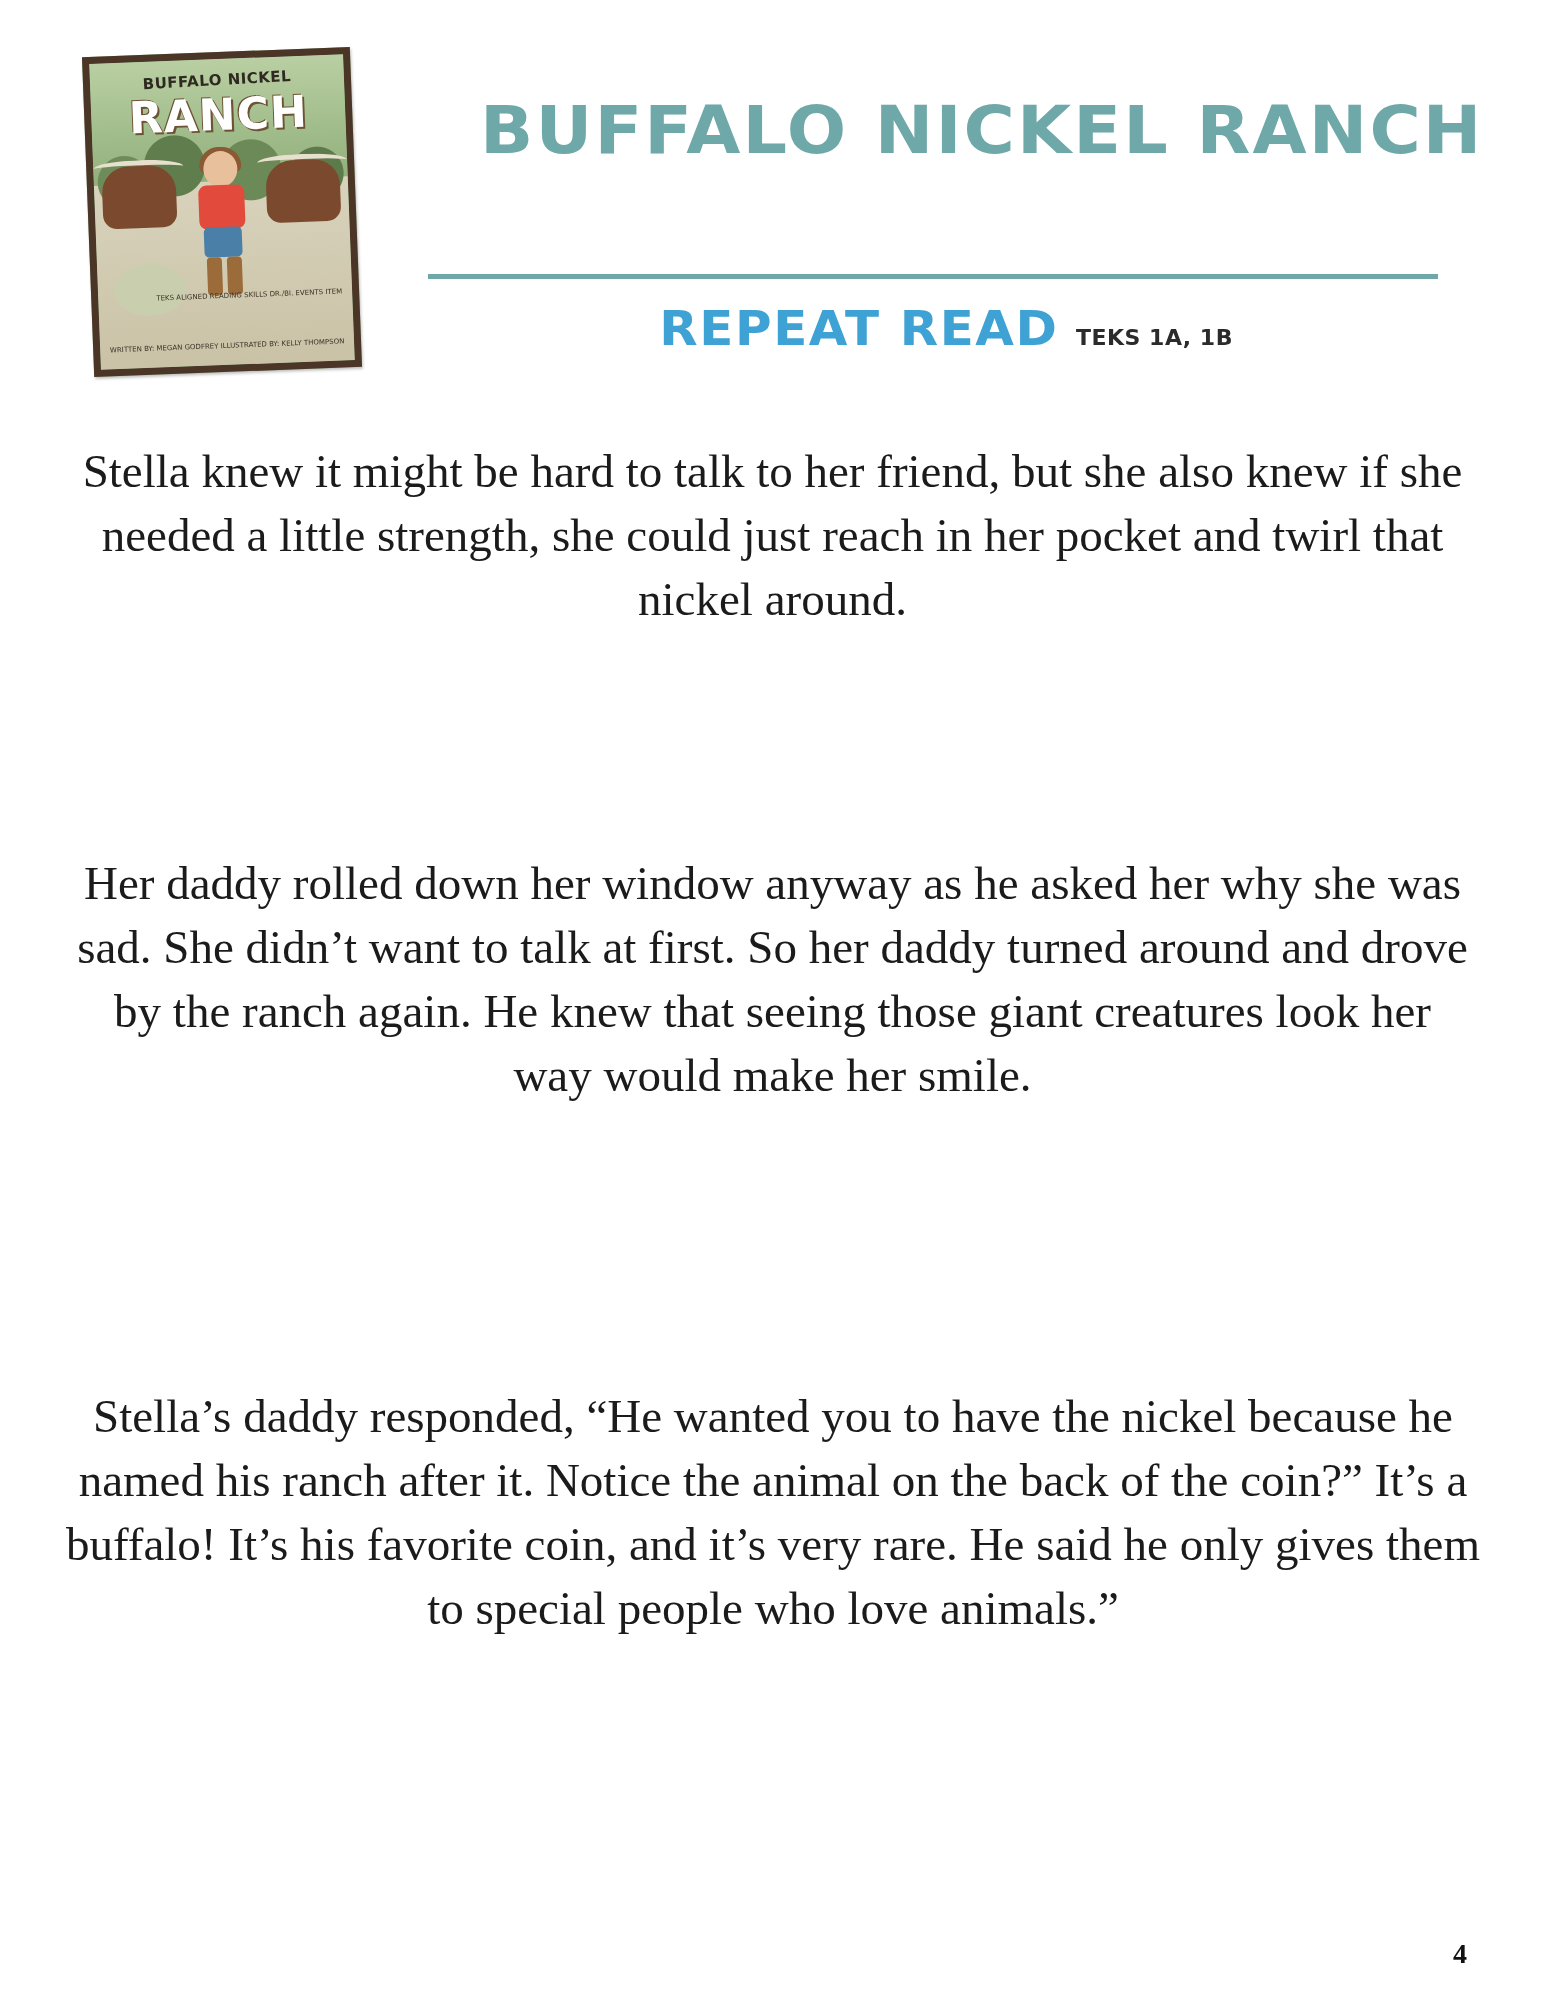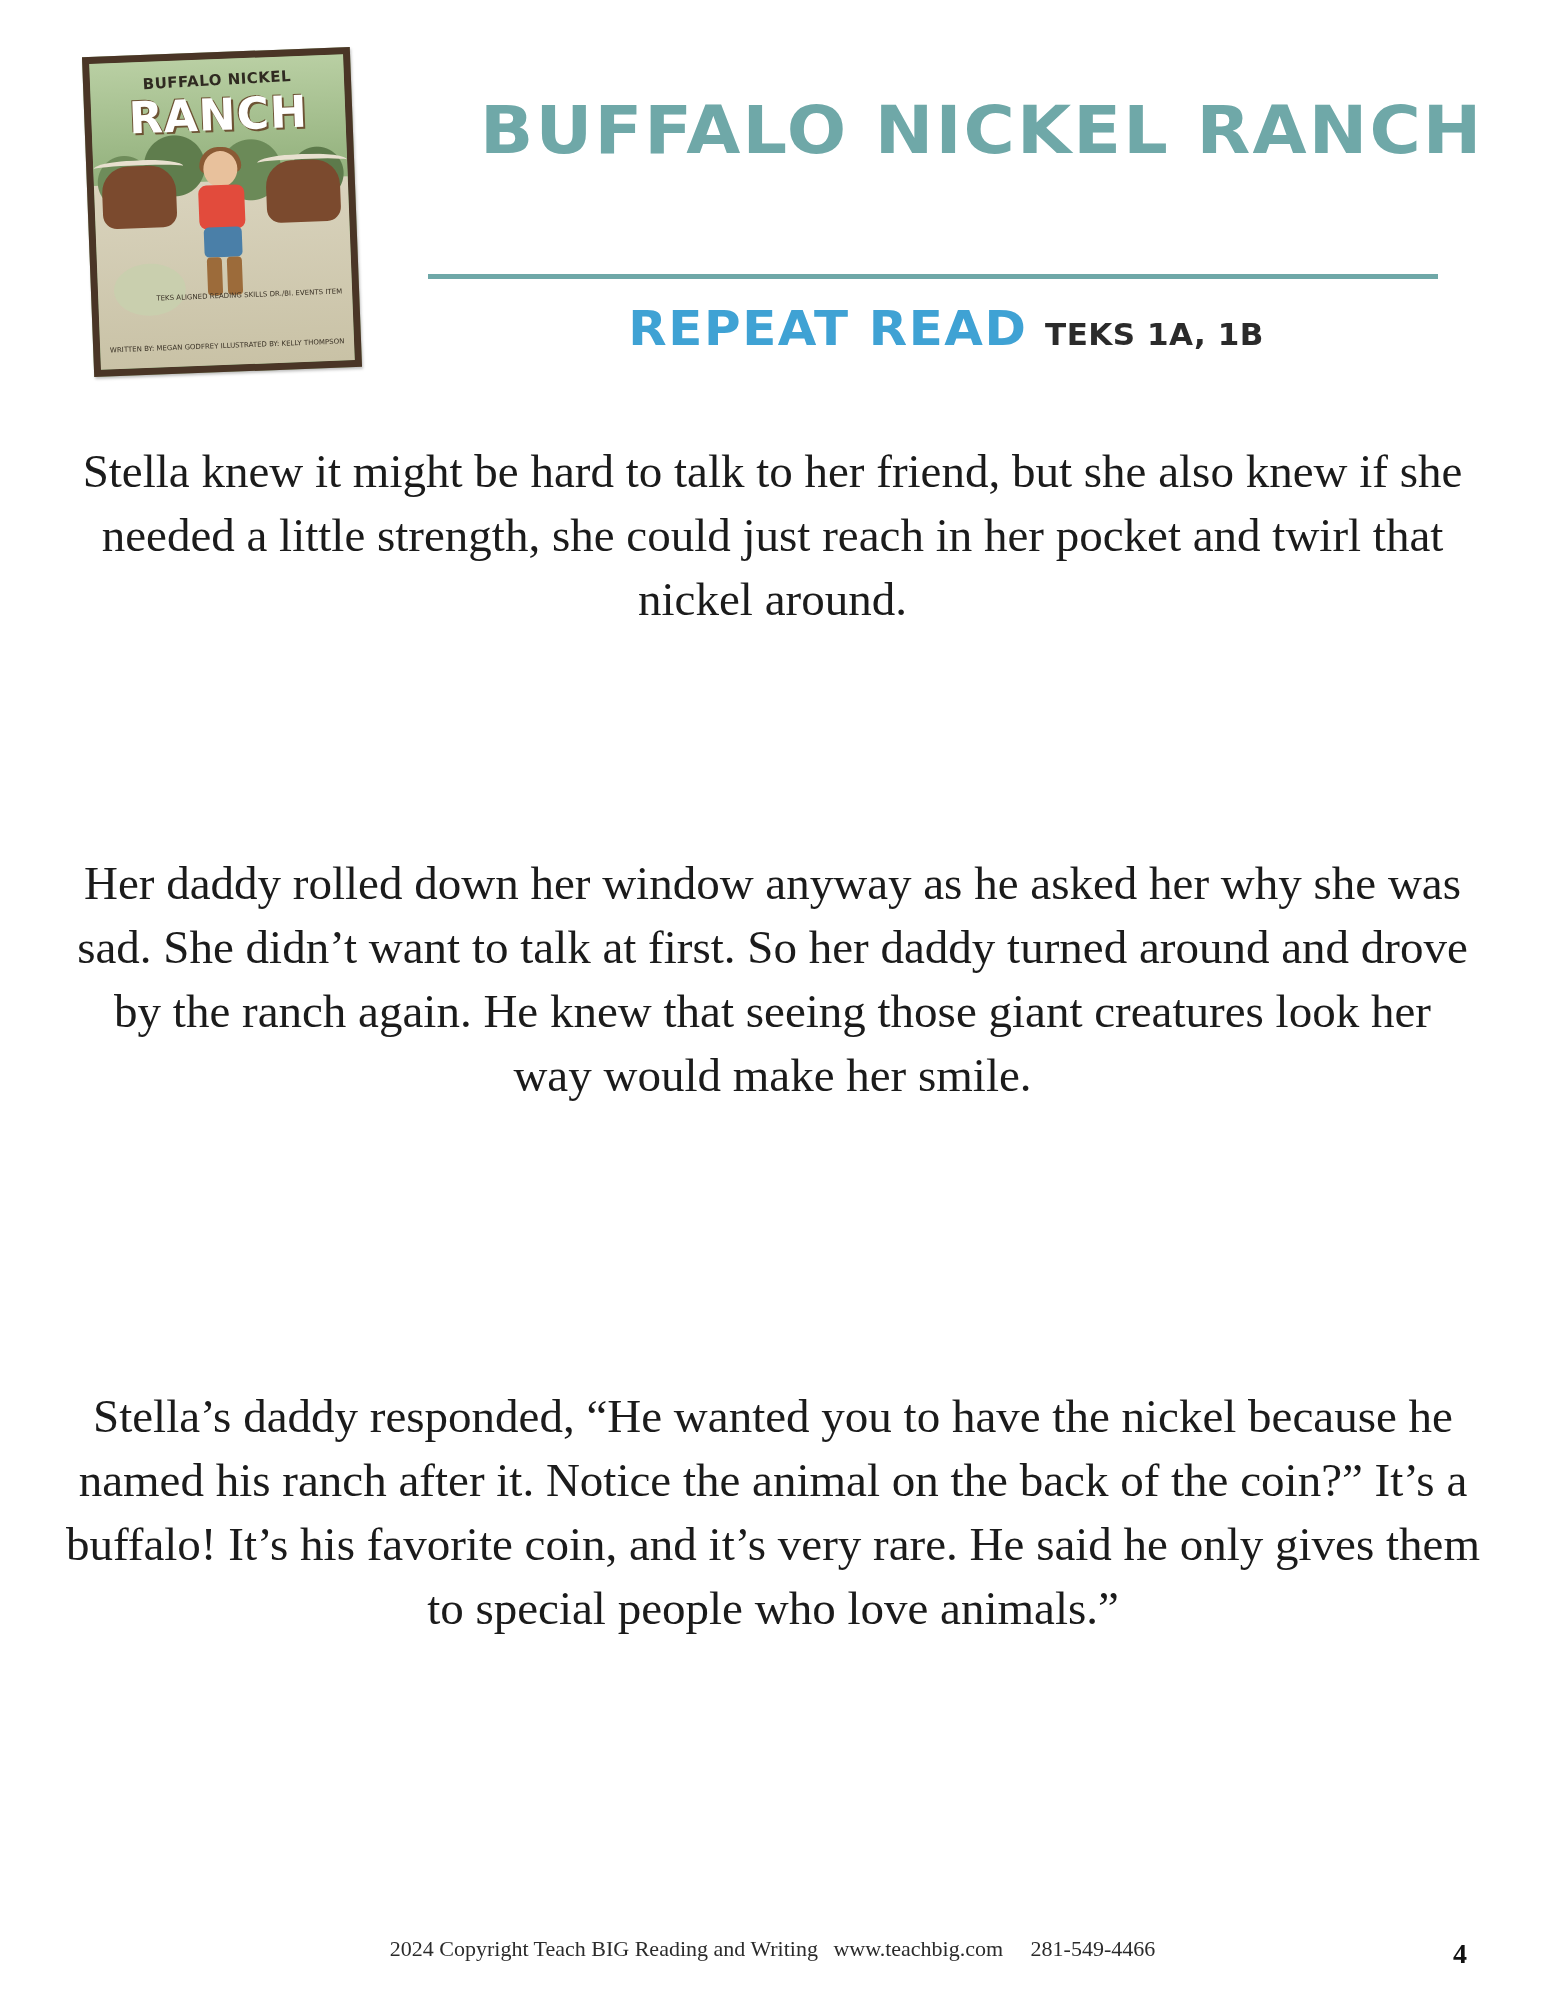--- a/index.html
+++ b/index.html
@@ -189,21 +189,21 @@
     color: #3fa2d4;
     letter-spacing: 1.5px;
     white-space: nowrap;
   }
   .section-head .label {
     font-size: 48px;
     transform: scaleX(1.04);
     display: inline-block;
   }
   .section-head .teks {
-    font-size: 31px;
+    font-size: 22px;
     letter-spacing: 0.5px;
     margin-left: 18px;
     color: #2b2b2b;
     font-weight: bold;
     display: inline-block;
   }
 
   .passage {
     font-family: "Liberation Serif", serif;
     font-size: 47px;
@@ -285,20 +285,15 @@
   <div class="section-head head-repeat">
     <span class="label">REPEAT READ</span>
     <span class="teks">TEKS 1A, 1B</span>
   </div>
   <p class="passage p-repeat">Stella knew it might be hard to talk to her friend, but she also knew if she needed a little strength, she could just reach in her pocket and twirl that nickel around.</p>
 
   <p class="passage p-choral">Her daddy rolled down her window anyway as he asked her why she was sad. She didn’t want to talk at first. So her daddy turned around and drove by the ranch again. He knew that seeing those giant creatures look her way would make her smile.</p>
 
   <p class="passage p-freeze">Stella’s daddy responded, “He wanted you to have the nickel because he named his ranch after it. Notice the animal on the back of the coin?” It’s a buffalo! It’s his favorite coin, and it’s very rare. He said he only gives them to special people who love animals.”</p>
 
-  <div class="footer">
-    <span>2024 Copyright Teach BIG Reading and Writing</span>
-    <span class="site">www.teachbig.com</span>
-    <span class="phone">281-549-4466</span>
-  </div>
   <div class="page-number">4</div>
 
 </div>
 
 </body></html>

